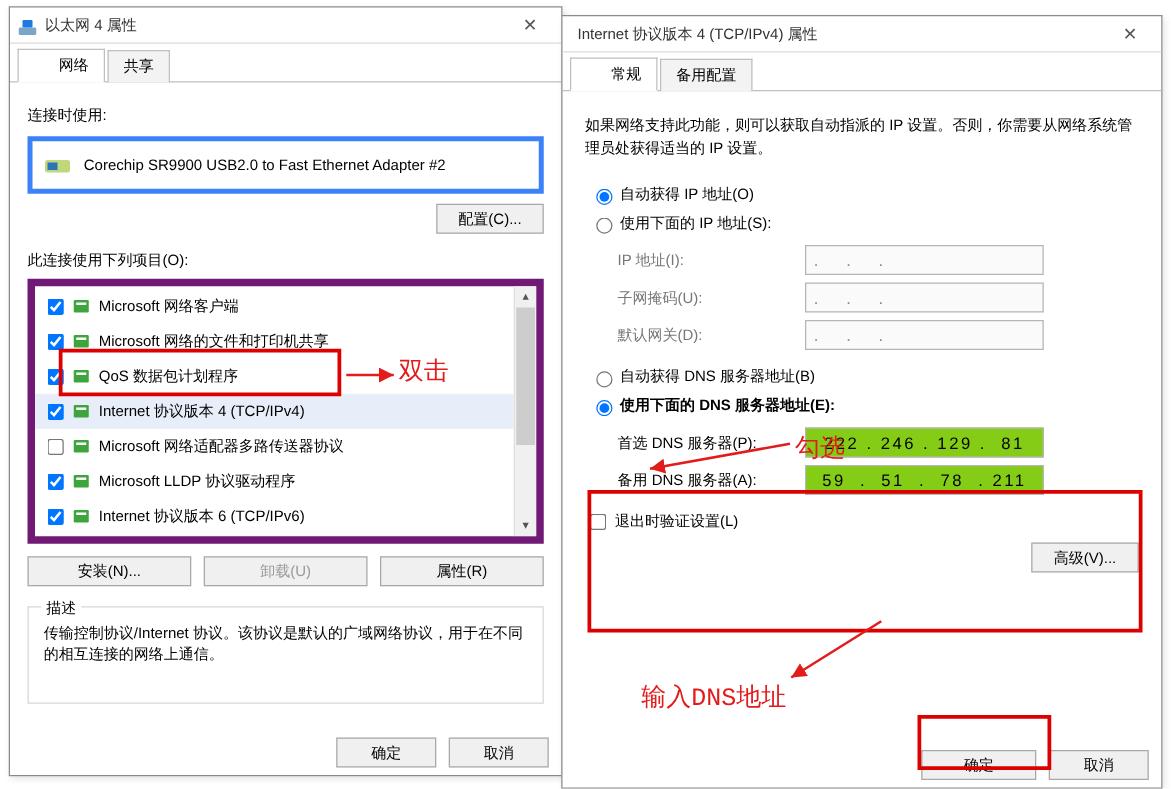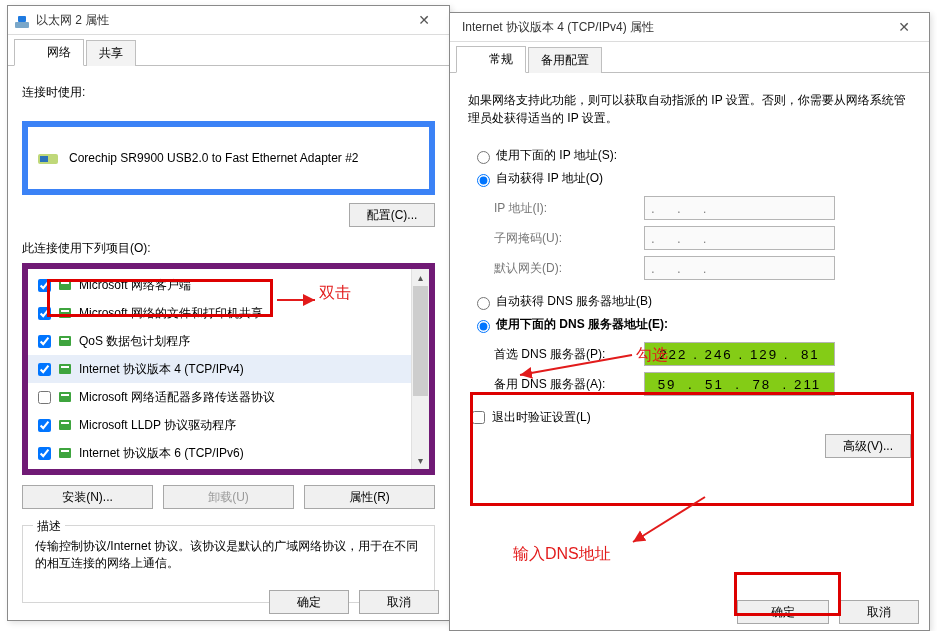--- a/index.html
+++ b/index.html
@@ -70,26 +70,26 @@
     padding-left: 32px;
   }
   .body {
     padding: 12px 14px 8px 14px;
   }
 
   
   #dlg1 { left: 7px; top: 5px; width: 441px; height: 614px; }
   #dlg1 .lbl { margin: 6px 0; }
   .adapter-box {
-    border: 6px solid #3b82f6;
-    padding: 18px 9px;
+    border: 4px solid #3b82f6;
+    padding: 6px 9px;
     display: flex;
     align-items: center;
     height: 26px;
-    margin-top: 20px;
+    margin-top: 8px;
   }
   .adp-icon {
     width: 22px; height: 18px; margin-right: 10px;
   }
   .right-btn-row {
     text-align: right;
     margin: 8px 0 13px 0;
   }
   .win-btn {
     min-width: 86px;
@@ -264,22 +264,22 @@
   .adv-row {
     text-align: right;
     margin-top: 8px;
     border-top: 0;
   }
 
   
   .anno-text {
     position: absolute;
     color: #e21b1b;
-    font-family: Liberation Sans, sans-serif;
-    font-size: 16px;
+    font-family: Liberation Mono, monospace;
+    font-size: 20px;
     pointer-events: none;
   }
   #an1 { left: 319px; top: 283px; }
   #an2 { left: 636px; top: 345px; }
   #an3 { left: 513px; top: 544px; }
 
   
   #arrow1 { left: 275px; top: 290px; width: 45px; height: 20px; }
   #arrow2 { left: 512px; top: 350px; width: 130px; height: 30px; }
   #arrow3 { left: 625px; top: 492px; width: 90px; height: 55px; }
@@ -293,21 +293,21 @@
 <body>
 
 <div id="dlg1" class="dialog">
   <div class="titlebar">
     <span class="title-icon">
       <svg viewBox="0 0 16 16">
           <rect x="1" y="8" width="14" height="6" rx="1" class="adp-svg-body"></rect>
           <rect x="4" y="2" width="8" height="6" rx="1" class="adp-svg-rect"></rect>
         </svg>
     </span>
-    <span class="title-text">以太网 2 属性</span>
+    <span class="title-text">以太网 4 属性</span>
     <span class="close-x">✕</span>
   </div>
   <div class="tabstrip">
     <div class="tab active">网络</div>
     <div class="tab">共享</div>
   </div>
   <div class="body">
     <div class="lbl">连接时使用:</div>
     <div class="adapter-box">
       <span class="adp-icon">
@@ -416,26 +416,26 @@
   </div>
   <div class="tabstrip">
     <div class="tab active">常规</div>
     <div class="tab">备用配置</div>
   </div>
   <div class="body">
     <div class="help-text">如果网络支持此功能，则可以获取自动指派的 IP 设置。否则，你需要从网络系统管理员处获得适当的 IP 设置。</div>
 
     <div class="opt-group">
       <div class="radio-row">
+        <input type="radio" name="ipmode" checked="" style="">
+        <span>自动获得 IP 地址(O)</span>
+      </div>
+      <div class="radio-row">
         <input type="radio" name="ipmode" style="">
         <span>使用下面的 IP 地址(S):</span>
-      </div>
-      <div class="radio-row">
-        <input type="radio" name="ipmode" checked="" style="">
-        <span>自动获得 IP 地址(O)</span>
       </div>
       <div class="ip-fields">
         <div class="ip-row">
           <span class="lblf">IP 地址(I):</span>
           <input class="ip-input disabled" readonly="" value=".      .      ." style="">
         </div>
         <div class="ip-row">
           <span class="lblf">子网掩码(U):</span>
           <input class="ip-input disabled" readonly="" value=".      .      ." style="">
         </div>

